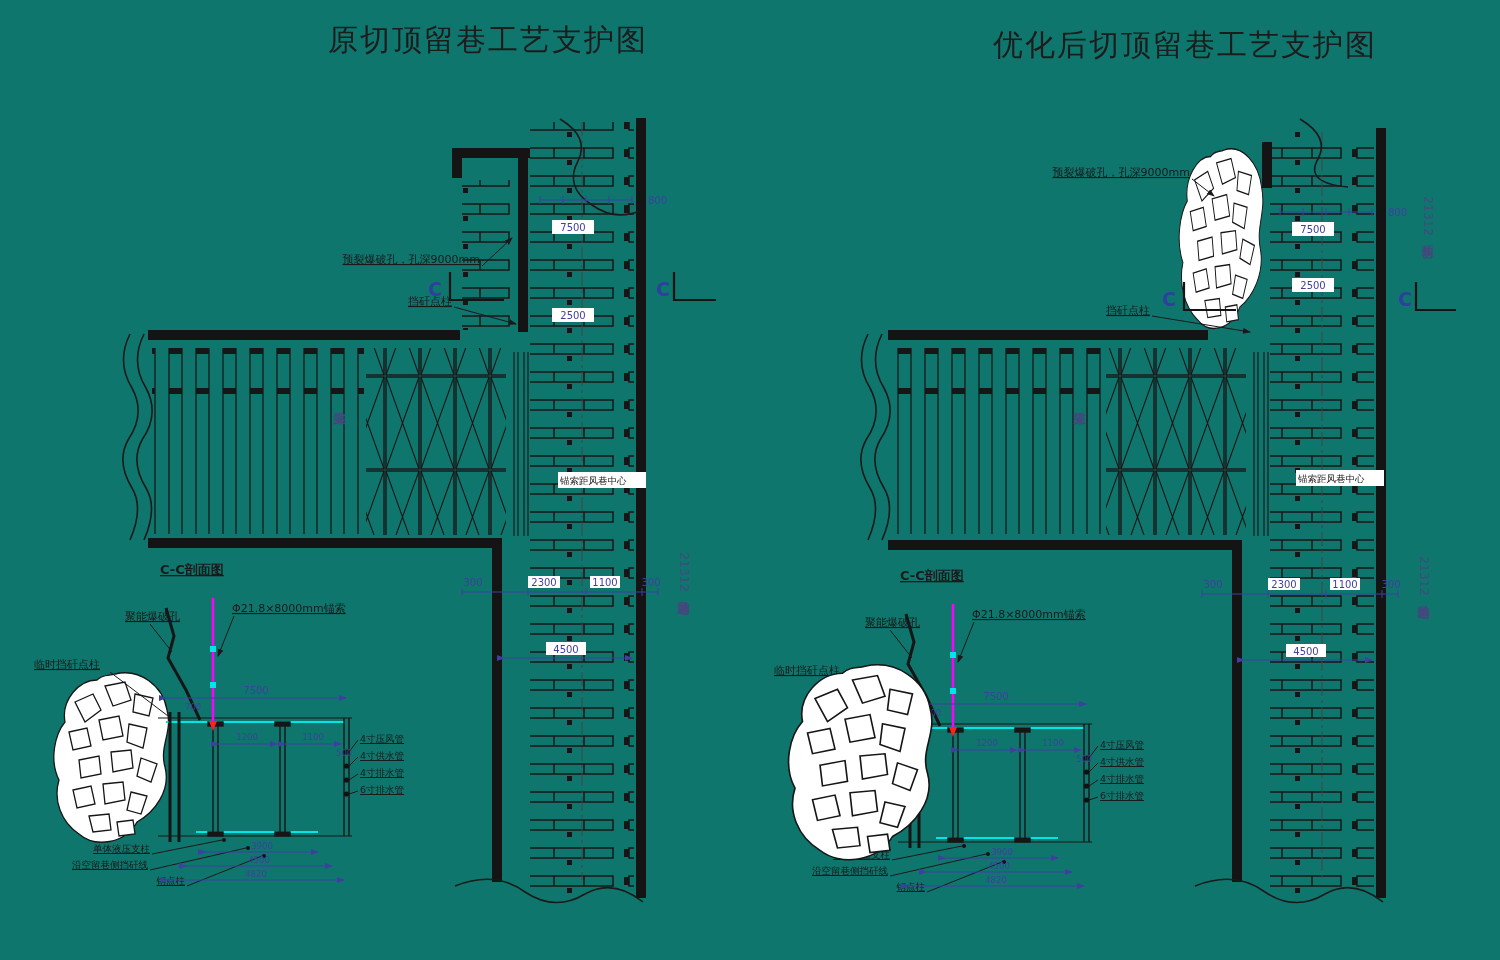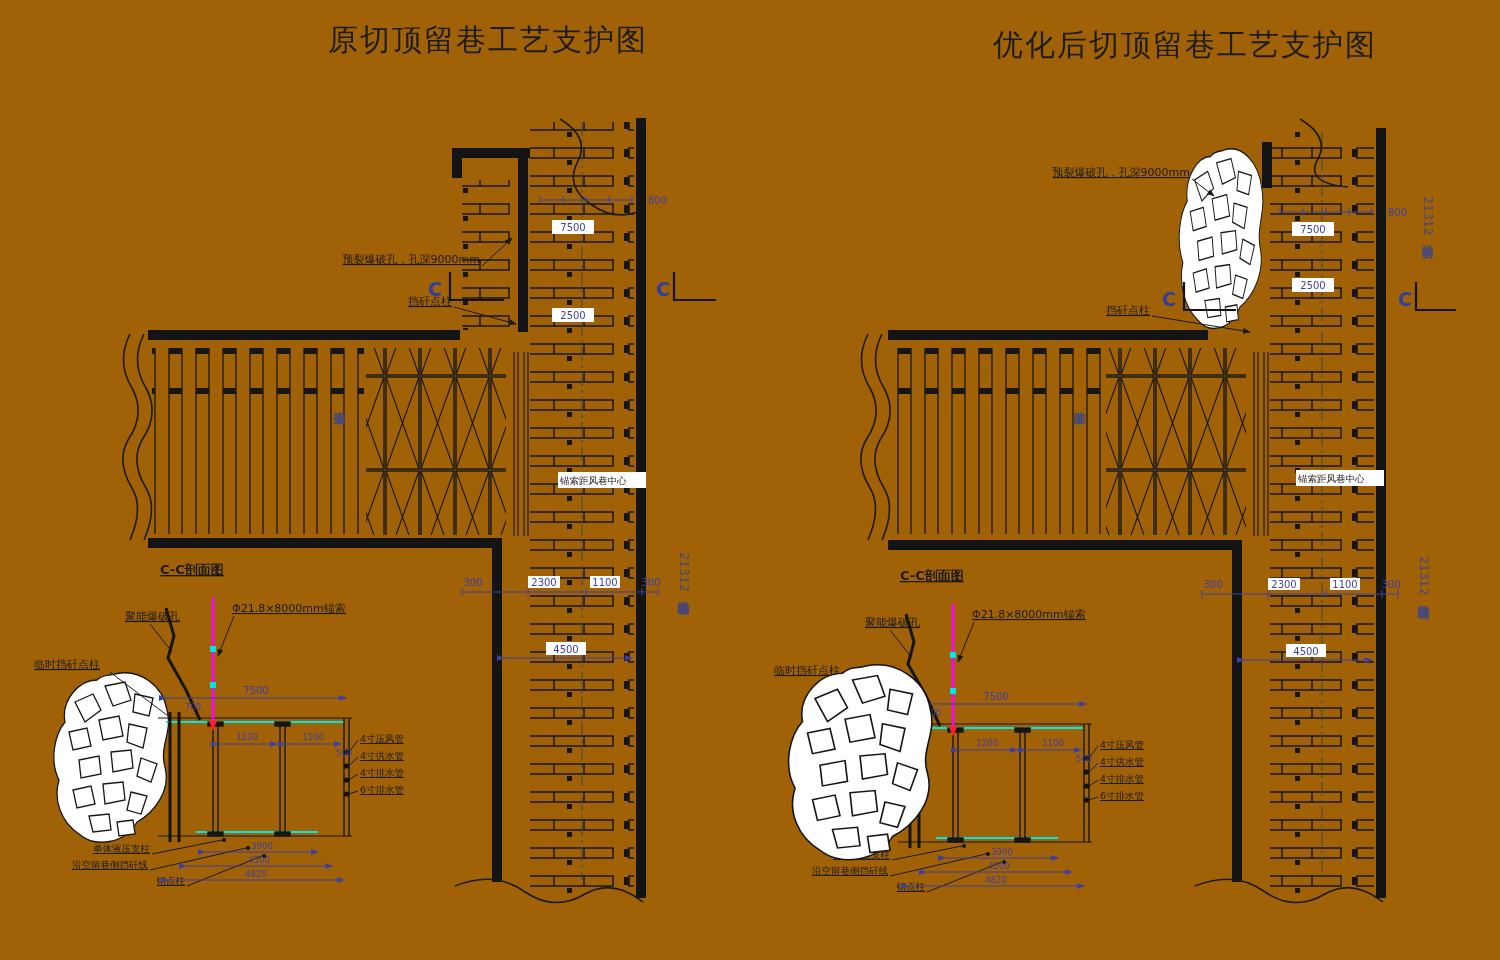--- a/index.html
+++ b/index.html
@@ -1,16 +1,16 @@
 <!DOCTYPE html>
 <html><head>
 <meta charset="utf-8">
 <style>
   html,body{margin:0;padding:0;background:#ffffff;}
-  .canvas{position:relative;width:1500px;height:960px;background:#a16207;overflow:hidden;
+  .canvas{position:relative;width:1500px;height:960px;background:#0f766e;overflow:hidden;
           font-family:"DejaVu Sans",sans-serif;}
   svg text{font-family:"DejaVu Sans",sans-serif;fill:#1a1a1a;}
   .title{font-size:30px;letter-spacing:2px;fill:#1c1c1c;}
   .lab{font-size:11px;}
   .lab9{font-size:9.5px;}
   .dim{font-size:10px;fill:#3f3fa0;}
   .dim8{font-size:8.5px;fill:#3f3fa0;}
   .vtext{font-size:12.5px;fill:#44497e;}
   .cmark{font-size:19px;font-weight:bold;fill:#2f3f9f;}
   .sectitle{font-size:13px;font-weight:bold;}

